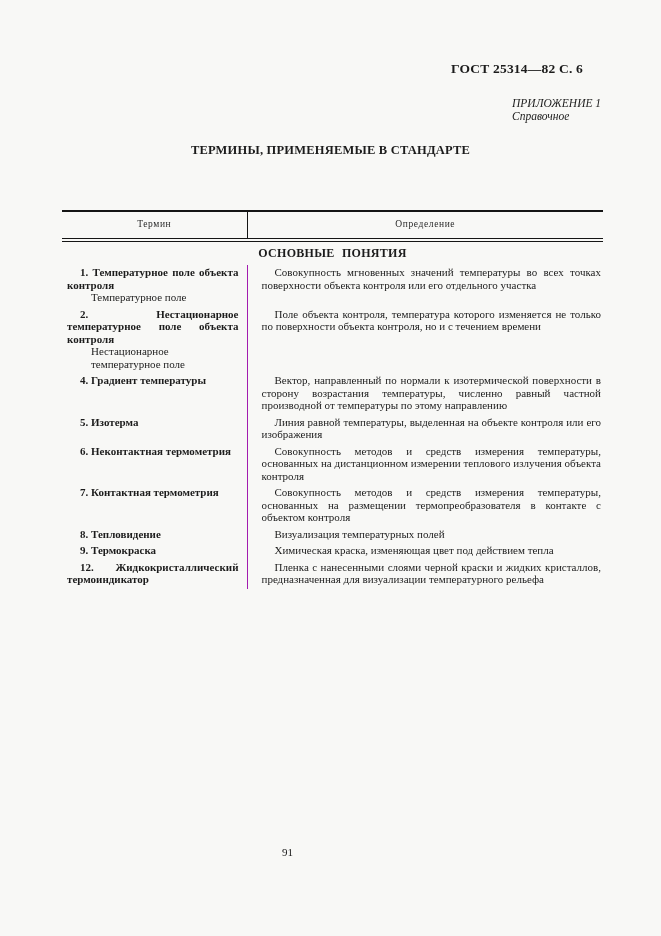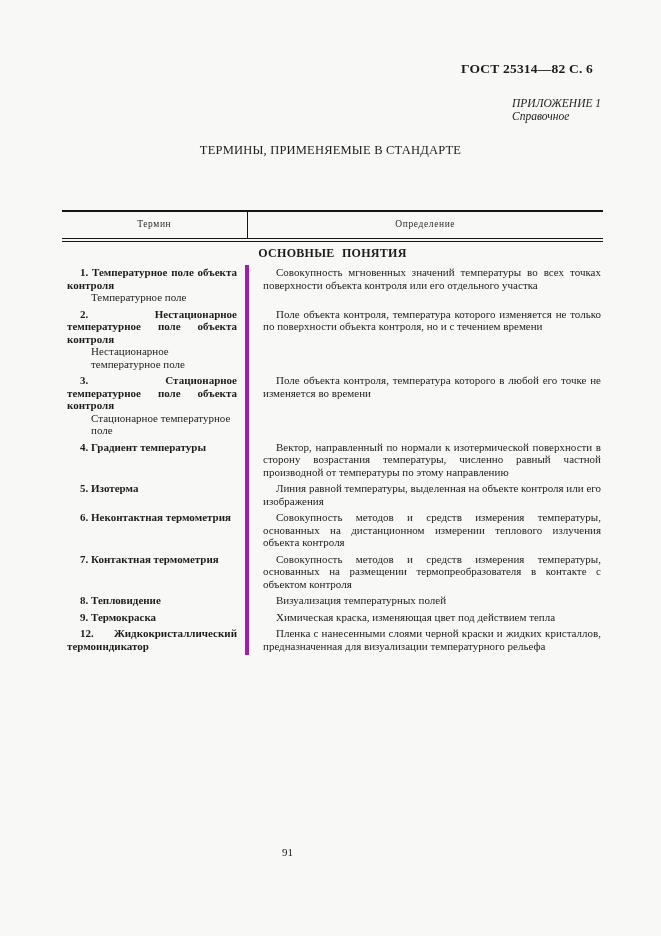--- a/index.html
+++ b/index.html
@@ -7,30 +7,30 @@
     width: 661px; height: 936px;
     background: #f8f8f6;
     font-family: "Liberation Serif", "DejaVu Serif", serif;
     color: #1c1c1c;
     position: relative;
     overflow: hidden;
   }
   .page { position: absolute; inset: 0; }
 
   .doc-ref {
-    position: absolute; top: 61px; right: 68px;
+    position: absolute; top: 61px; right: 78px;
     font-weight: bold; font-size: 13.5px; letter-spacing: 0.2px;
   }
   .appendix-block {
     position: absolute; top: 97px; left: 512px;
     font-style: italic; font-size: 11.5px; line-height: 13px;
   }
   .doc-title {
     position: absolute; top: 143px; left: 0; width: 661px;
-    text-align: center; font-weight: normal; font-size: 12.5px;
+    text-align: center; font-weight: bold; font-size: 12.5px;
     letter-spacing: 0.2px;
   }
 
   table.terms {
     position: absolute; top: 170px; left: 62px; width: 541px;
     border-collapse: collapse; table-layout: fixed;
     font-size: 11px; line-height: 12.5px; margin-top: 40px;
   }
   col.c-term { width: 185px; }
 
@@ -44,21 +44,21 @@
   tr.head-row th:first-child { border-right: 1px solid #151515; }
 
   tr.section-row td {
     text-align: center; font-weight: bold; font-size: 12px;
     letter-spacing: 0.3px; word-spacing: 4px;
     padding: 5px 0 6px 0;
   }
 
   td.term-cell {
     vertical-align: top;
-    border-right: 4px solid #a21caf;
+    border-right: 1px solid #a21caf;
     padding: 1px 8px 3px 5px;
   }
   td.def-cell {
     vertical-align: top;
     padding: 1px 2px 3px 14px;
   }
   .term-main { font-weight: bold; text-indent: 13px; text-align: justify; }
   .term-syn  { padding-left: 24px; }
   .def-text  { text-indent: 13px; text-align: justify; }
 
@@ -109,29 +109,20 @@
   <tr>
     <td class="term-cell">
       <div class="term-main">2. Нестационарное температурное поле объекта контроля</div>
       <div class="term-syn">Нестационарное температурное поле</div>
     </td>
     <td class="def-cell">
       <div class="def-text">Поле объекта контроля, температура которого изменяется не только по поверхности объекта контроля, но и с течением времени</div>
     </td>
   </tr>
 
-  <tr>
-    <td class="term-cell">
-      <div class="term-main">3. Стационарное температурное поле объекта контроля</div>
-      <div class="term-syn">Стационарное температурное поле</div>
-    </td>
-    <td class="def-cell">
-      <div class="def-text">Поле объекта контроля, температура которого в любой его точке не изменяется во времени</div>
-    </td>
-  </tr>
 
   <tr>
     <td class="term-cell">
       <div class="term-main">4. Градиент температуры</div>
 
     </td>
     <td class="def-cell">
       <div class="def-text">Вектор, направленный по нормали к изотермической поверхности в сторону возрастания температуры, численно равный частной производной от температуры по этому направлению</div>
     </td>
   </tr>

